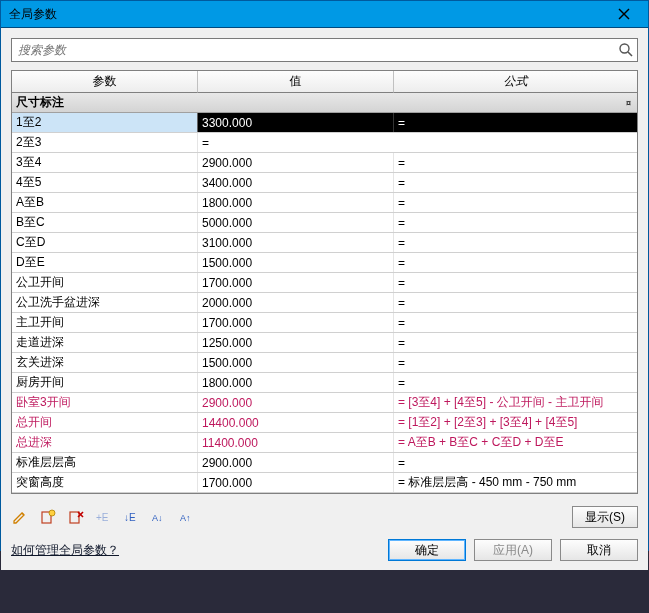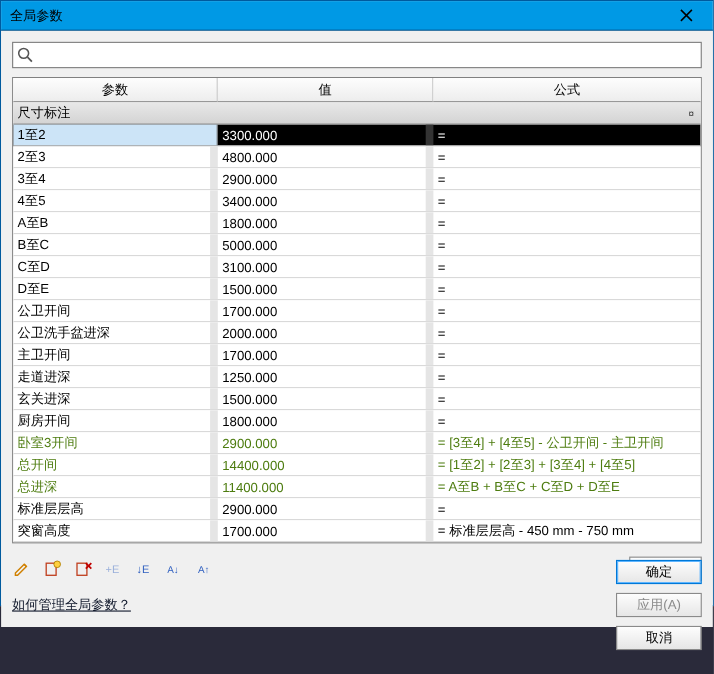--- a/index.html
+++ b/index.html
@@ -92,32 +92,32 @@
   .head-cell {
     border-right: 1px solid #c0c0c0;
     border-bottom: 1px solid #808080;
     display: flex;
     align-items: center;
     justify-content: center;
     font-size: 12px;
     background: linear-gradient(#fdfdfd, #ededed);
     color: #000;
   }
-  .head-cell:last-child { border-right: none; }
+  .head-cell:last-child { border-right: none; font-style: italic; }
   .col-param { width: 186px; }
   .col-value { width: 196px; }
   .col-formula { flex: 1; }
   .group-row {
     height: 20px;
     background: linear-gradient(#e8e8e8, #d4d4d4);
     border-bottom: 1px solid #a0a0a0;
     display: flex;
     align-items: center;
     padding: 0 4px;
-    font-weight: normal;
+    font-weight: bold;
     color: #000;
     position: relative;
   }
   .group-caret {
     position: absolute;
     right: 6px;
     font-size: 9px;
     color: #333;
   }
   .tbody {
@@ -125,33 +125,33 @@
     overflow: auto;
   }
   .data-row {
     display: flex;
     height: 20px;
     border-bottom: 1px solid #d0d0d0;
     background: #fff;
     text-align: right;
   }
   .data-row .cell {
-    border-right: 7px solid #e5e5e5;
+    border-right: 1px solid #e5e5e5;
     padding: 0 4px;
     display: flex;
     align-items: center;
     overflow: hidden;
     white-space: nowrap;
     color: #000;
   }
   .data-row .cell:last-child { border-right: none; }
   .data-row.selected { background: #000; color: #fff; }
   .data-row.selected .cell { color: #fff; border-right-color: #333; }
   .data-row.selected .cell.col-param { background: #cce4f7; color: #000; border-right: 1px solid #666; }
-  .data-row.readonly .cell { color: #4d7c0f; }
+  .data-row.readonly .cell { color: #be185d; }
   .toolbar-row {
     display: flex;
     align-items: center;
     margin-top: 10px;
     height: 26px;
   }
   .tool-icons {
     display: flex;
     gap: 10px;
     align-items: center;
@@ -182,21 +182,20 @@
   .help-link {
     color: #0f172a;
     text-decoration: underline;
     cursor: pointer;
     font-size: 12px;
   }
   .button-bar {
     margin-left: auto;
     display: flex;
     gap: 8px;
-    flex-direction: column;
   }
   .button-bar button {
     height: 22px;
     width: 78px;
     border: 1px solid #8a8a8a;
     background: linear-gradient(#fdfdfd,#e6e6e6);
     cursor: pointer;
     font-size: 12px;
   }
   .button-bar button.primary {
@@ -221,20 +220,21 @@
       <svg width="12" height="12" viewBox="0 0 12 12">
         <line x1="1" y1="1" x2="11" y2="11" stroke="#000" stroke-width="1.4"></line>
         <line x1="11" y1="1" x2="1" y2="11" stroke="#000" stroke-width="1.4"></line>
       </svg>
     </div>
   </div>
 
   <div class="content">
 
     <div class="search-wrap">
+      <input type="text" placeholder="搜索参数" style="">
       <div class="magnifier">
         <svg width="16" height="16" viewBox="0 0 16 16">
           <circle cx="6.5" cy="6.5" r="4.5" fill="none" stroke="#555" stroke-width="1.4"></circle>
           <line x1="10" y1="10" x2="14" y2="14" stroke="#555" stroke-width="1.6"></line>
         </svg>
       </div>
     </div>
 
     <div class="table-area">
       <div class="head-row">
@@ -247,21 +247,20 @@
         <span class="group-caret">¤</span>
       </div>
       <div class="tbody" id="tbody">
           <div class="data-row selected">
             <div class="cell col-param">1至2</div>
             <div class="cell col-value">3300.000</div>
             <div class="cell col-formula">=</div>
           </div>
           <div class="data-row">
             <div class="cell col-param">2至3</div>
-            <div class="cell col-value">4800.000</div>
             <div class="cell col-formula">=</div>
           </div>
           <div class="data-row">
             <div class="cell col-param">3至4</div>
             <div class="cell col-value">2900.000</div>
             <div class="cell col-formula">=</div>
           </div>
           <div class="data-row">
             <div class="cell col-param">4至5</div>
             <div class="cell col-value">3400.000</div>

